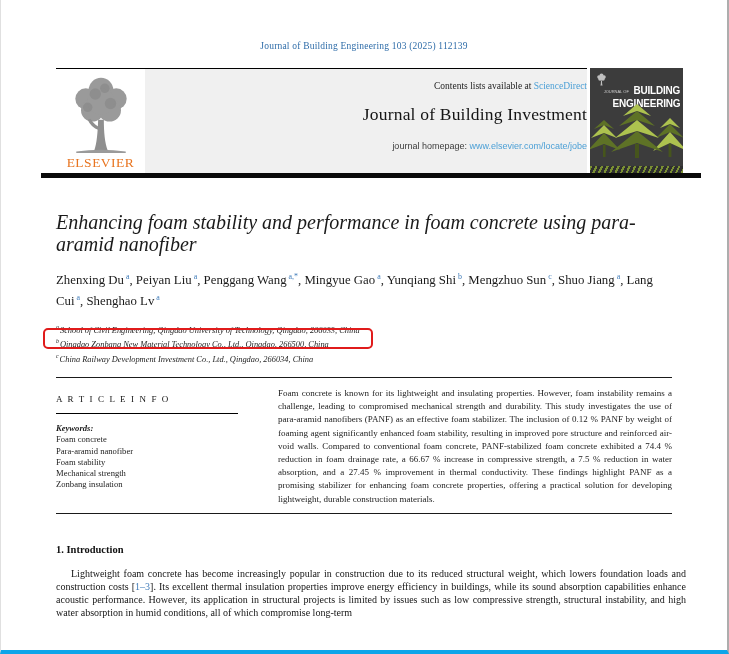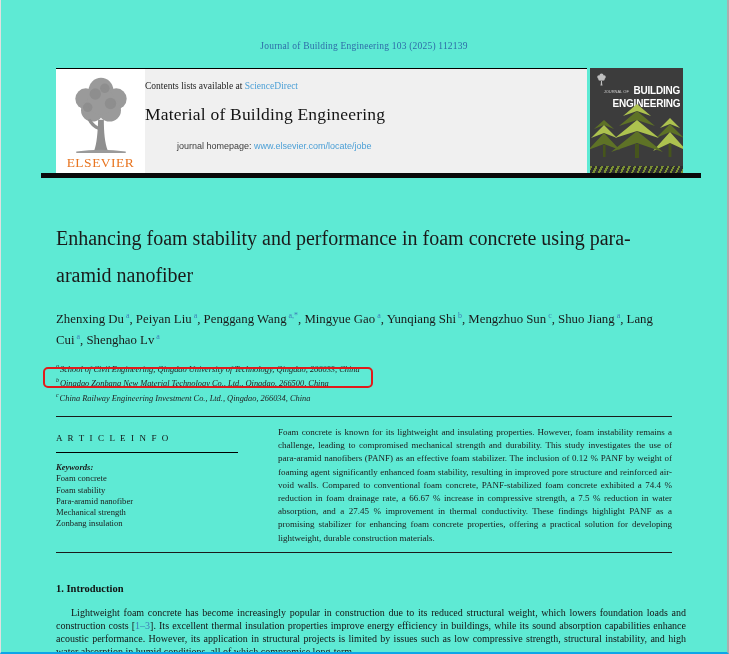--- a/index.html
+++ b/index.html
@@ -1,48 +1,48 @@
 <!DOCTYPE html>
 <html><head>
 <meta charset="utf-8">
 <style>
   * { margin: 0; padding: 0; box-sizing: border-box; }
   body { background: #e9e9e9; font-family: "Liberation Serif", "DejaVu Serif", serif; }
   .page {
-    position: relative; width: 729px; height: 654px; background: #5eead4;
+    position: relative; width: 729px; height: 654px; background: #ffffff;
     overflow: hidden; margin: 0;
-    border-left: 1px solid #e0e0e0; border-right: 2px solid #adadad; border-bottom: 2px solid #0ea5e9;
+    border-left: 1px solid #e0e0e0; border-right: 2px solid #adadad; border-bottom: 4px solid #0ea5e9;
   }
   
   .citation-line { padding-top: 41px; text-align: center; font-size: 9.5px; color: #2e6ca8; letter-spacing: .2px; }
   
   .masthead { position: relative; margin: 17px 44px 0 55px; height: 105px; }
   .masthead-main { display: flex; width: 531px; height: 105px; border-top: 1.5px solid #000; }
   .logo-col { width: 89px; background: #fff; display: flex; flex-direction: column; align-items: center; padding-top: 6px; }
   .logo-col svg { display: block; }
   .elsevier-wordmark { margin-top: 2px; font-size: 13.5px; color: #e8741f; letter-spacing: .5px; font-family: "Liberation Serif", serif; }
-  .center-panel { flex: 1; background: #f0f0f0; text-align: left; padding-top: 12px; }
+  .center-panel { flex: 1; background: #f0f0f0; text-align: right; padding-top: 12px; }
   .contents-line { font-size: 9.5px; color: #222; }
   .link-light { color: #4da0d6; }
   .journal-title { margin-top: 13px; font-size: 17.5px; color: #141414; letter-spacing: .2px; }
   .homepage-line { margin-top: 16px; font-size: 9px; color: #3c3c3c; font-family: "Liberation Sans", "DejaVu Sans", sans-serif; margin-left: 32px; }
   
   .cover { position: absolute; right: 0; top: 0; width: 93px; height: 105px; background: #3c3c3c; overflow: hidden; }
   .cover-mini-tree { position: absolute; left: 6px; top: 4px; opacity: .85; }
   .cover-titles { position: absolute; top: 16px; right: 3px; text-align: right; color: #fff;
     font-family: "Liberation Sans", "DejaVu Sans", sans-serif; line-height: 10px; }
   .cover-journal-of { display: inline-block; font-size: 4px; color: #cfcfcf; margin-right: 2px; vertical-align: 1px; }
   .cover-t1, .cover-t2 { display: inline-block; font-weight: bold; font-size: 10.5px; letter-spacing: -0.2px; transform: scaleX(.95); transform-origin: right; }
   .cover-trees { position: absolute; left: 0; bottom: 7px; }
   .cover-zigzag { position: absolute; left: 0; bottom: 0; width: 100%; height: 7px;
     background: repeating-linear-gradient(115deg, #7a8f33 0 2px, #2f2f2f 2px 5px); }
   
   .black-bar { margin: 0 0 0 40px; width: 660px; height: 4.5px; background: #0a0a0a; }
   
-  .article-title { margin: 42px 55px 0; width: 620px; font-size: 20px; line-height: 37px; color: #1a1a1a; }
+  .article-title { margin: 33px 55px 0; width: 620px; font-size: 20px; line-height: 22px; color: #1a1a1a; font-style: italic; }
   .authors { margin: 13px 55px 0; width: 600px; font-size: 12.8px; color: #1a1a1a; line-height: 17px; }
   .authors sup { font-size: 62%; color: #3e7ab8; margin-left: 2px; }
   .affiliations { position: relative; margin: 12px 55px 0; font-size: 8.4px; font-style: italic; color: #222; line-height: 11.5px; }
   .affiliations sup { font-size: 70%; margin-right: 1px; }
   .red-box { position: absolute; left: -13px; top: 6px; width: 330px; height: 21px;
     border: 2.5px solid #e01b1b; border-radius: 5px; pointer-events: none; }
   
   .rule { margin: 12px 55px 0; border-top: 1.4px solid #1a1a1a; }
   .info-cols { display: flex; margin: 0 55px; gap: 40px; }
   .info-left { width: 182px; }
@@ -85,21 +85,21 @@
             </g>
             <path d="M29 47 C28.5 61 27.5 72 25 79 L39 79 C36 71 35 60 35 47 Z" fill="#8f8f8f"></path>
             <path d="M30 58 C24 56 20 52 18 47 L21 46 C24 51 28 54 31 55 Z" fill="#8f8f8f"></path>
             <path d="M6 80.5 Q32 76.5 58 80.5 L58 82 L6 82 Z" fill="#9a9a9a"></path>
           </svg>
         </span>
         <div class="elsevier-wordmark">ELSEVIER</div>
       </div>
       <div class="center-panel">
         <div class="contents-line"><span>Contents lists available at </span><span class="link-light">ScienceDirect</span></div>
-        <div class="journal-title">Material of Building Engineering</div>
+        <div class="journal-title">Journal of Building Investment</div>
         <div class="homepage-line"><span>journal homepage: </span><span class="link-light">www.elsevier.com/locate/jobe</span></div>
       </div>
     </div>
     <div class="cover">
       <span class="cover-mini-tree">
         <svg width="11" height="13" viewBox="0 0 64 82">
           <g fill="#d8d8d8">
             <circle cx="32" cy="16" r="13"></circle>
               <circle cx="16" cy="25" r="11"></circle>
               <circle cx="48" cy="25" r="11"></circle>
@@ -143,34 +143,34 @@
 
   <div class="black-bar"></div>
 
   <h1 class="article-title" style="font-weight: normal;">Enhancing foam stability and performance in foam concrete using para-aramid nanofiber</h1>
 
   <div class="authors"><span class="au"><span>Zhenxing Du</span><sup>a</sup><span>, </span></span><span class="au"><span>Peiyan Liu</span><sup>a</sup><span>, </span></span><span class="au"><span>Penggang Wang</span><sup>a,*</sup><span>, </span></span><span class="au"><span>Mingyue Gao</span><sup>a</sup><span>, </span></span><span class="au"><span>Yunqiang Shi</span><sup>b</sup><span>, </span></span><span class="au"><span>Mengzhuo Sun</span><sup>c</sup><span>, </span></span><span class="au"><span>Shuo Jiang</span><sup>a</sup><span>, </span></span><span class="au"><span>Lang Cui</span><sup>a</sup><span>, </span></span><span class="au"><span>Shenghao Lv</span><sup>a</sup><span></span></span></div>
 
   <div class="affiliations">
     <div><sup>a</sup><span>School of Civil Engineering, Qingdao University of Technology, Qingdao, 266033, China</span></div>
     <div><sup>b</sup><span>Qingdao Zonbang New Material Technology Co., Ltd., Qingdao, 266500, China</span></div>
-    <div><sup>c</sup><span>China Railway Engineering Investment Co., Ltd., Qingdao, 266034, China</span></div>
+    <div><sup>c</sup><span>China Railway Development Investment Co., Ltd., Qingdao, 266034, China</span></div>
     <div class="red-box"></div>
   </div>
 
   <div class="rule"></div>
 
   <div class="info-cols">
     <div class="info-left">
       <div class="col-head">A R T I C L E  I N F O</div>
       <div class="keywords">
         <div class="keywords-label">Keywords:</div>
         <div>Foam concrete</div>
+        <div>Para-aramid nanofiber</div>
         <div>Foam stability</div>
-        <div>Para-aramid nanofiber</div>
         <div>Mechanical strength</div>
         <div>Zonbang insulation</div>
       </div>
     </div>
     <div class="info-right">
       <div class="abstract-text">Foam concrete is known for its lightweight and insulating properties. However, foam instability remains a challenge, leading to compromised mechanical strength and durability. This study investigates the use of para-aramid nanofibers (PANF) as an effective foam stabilizer. The inclusion of 0.12 % PANF by weight of foaming agent significantly enhanced foam stability, resulting in improved pore structure and reinforced air-void walls. Compared to conventional foam concrete, PANF-stabilized foam concrete exhibited a 74.4 % reduction in foam drainage rate, a 66.67 % increase in compressive strength, a 7.5 % reduction in water absorption, and a 27.45 % improvement in thermal conductivity. These findings highlight PANF as a promising stabilizer for enhancing foam concrete properties, offering a practical solution for developing lightweight, durable construction materials.</div>
     </div>
   </div>
 
   <div class="rule-bottom"></div>

